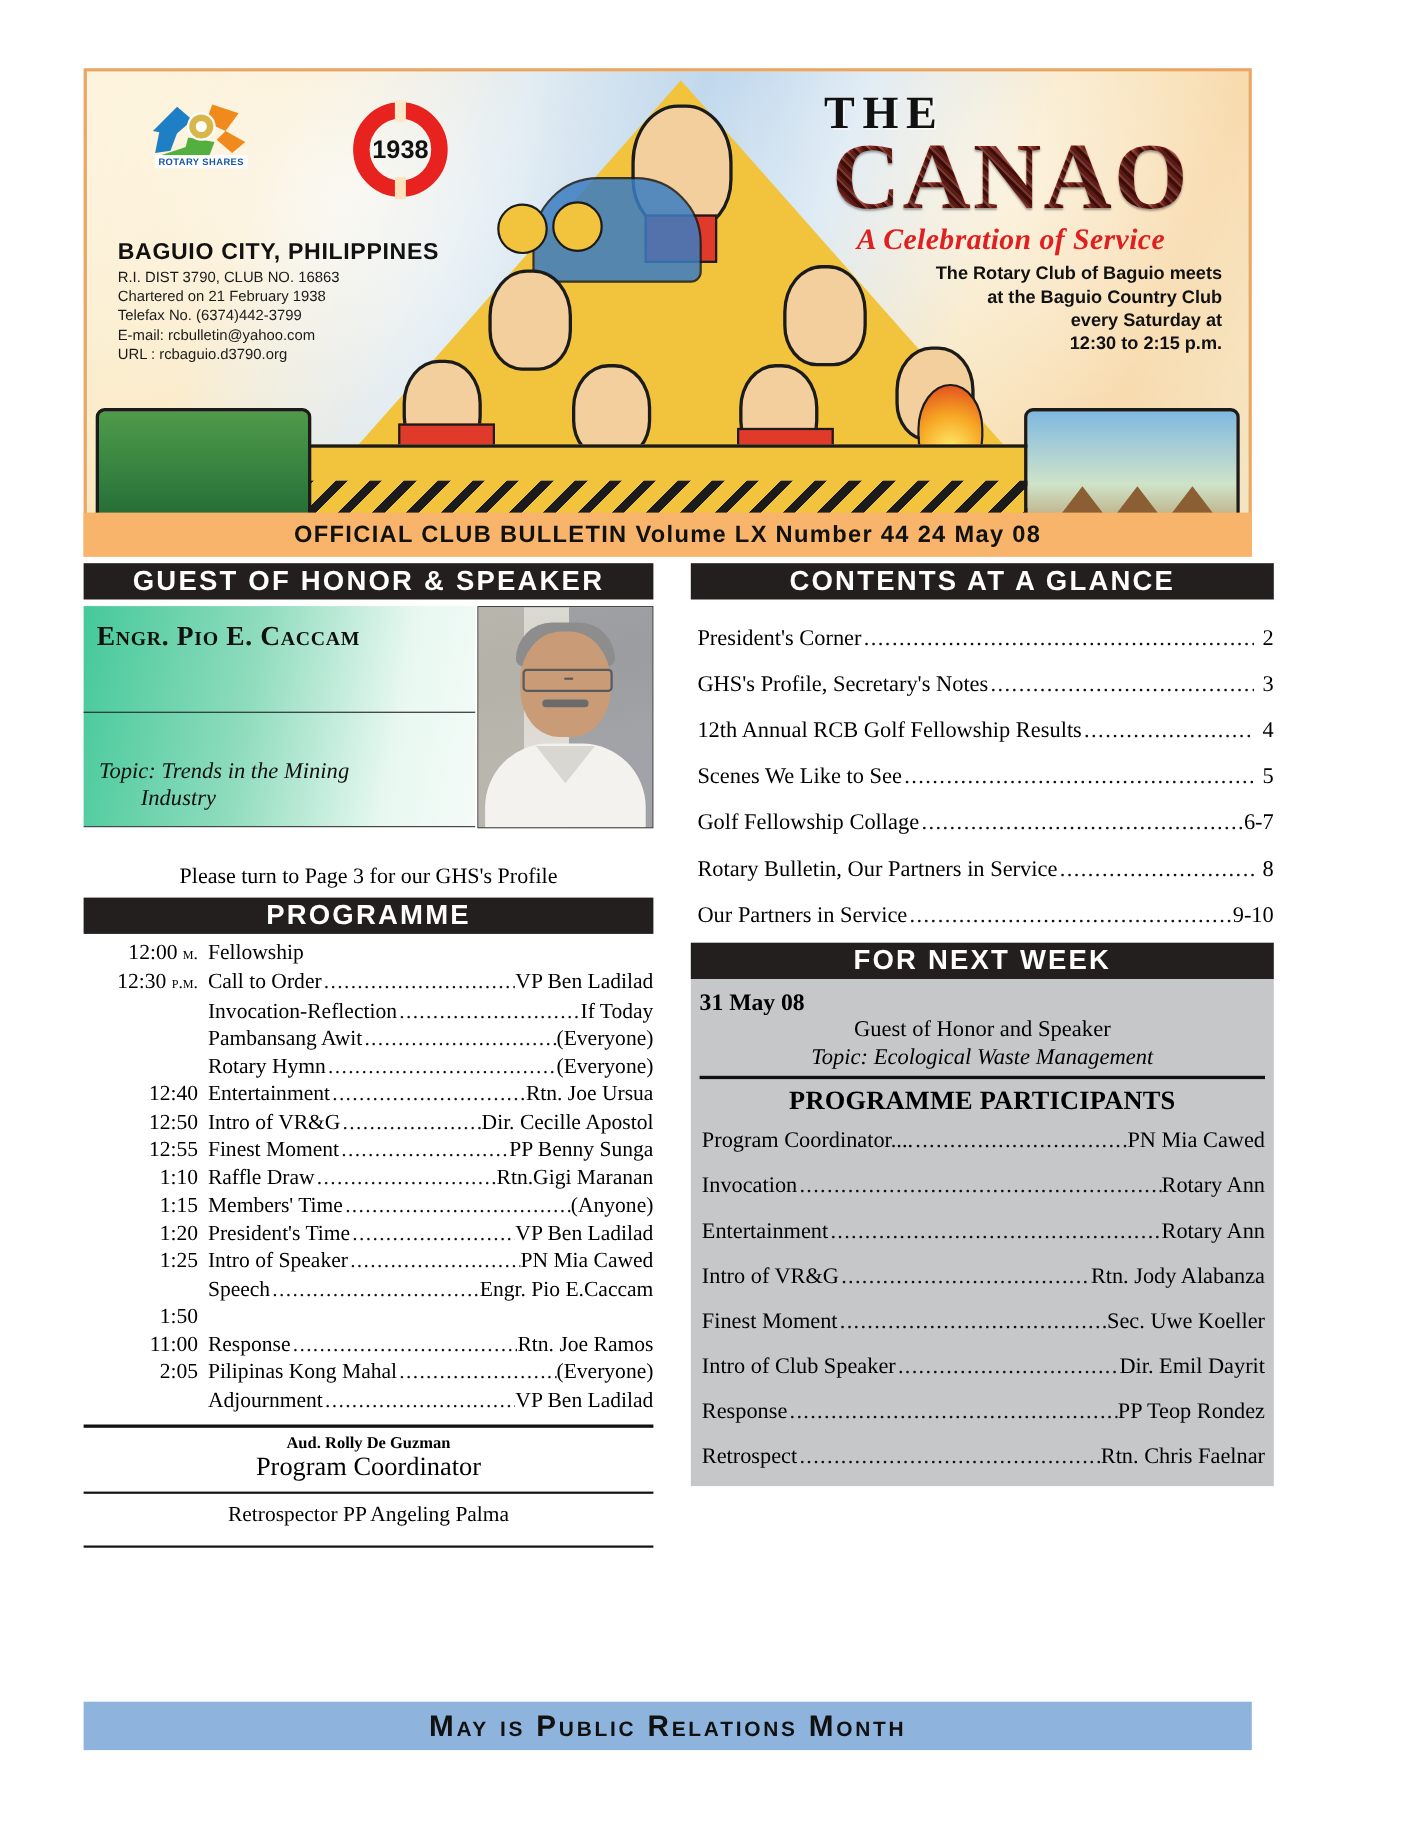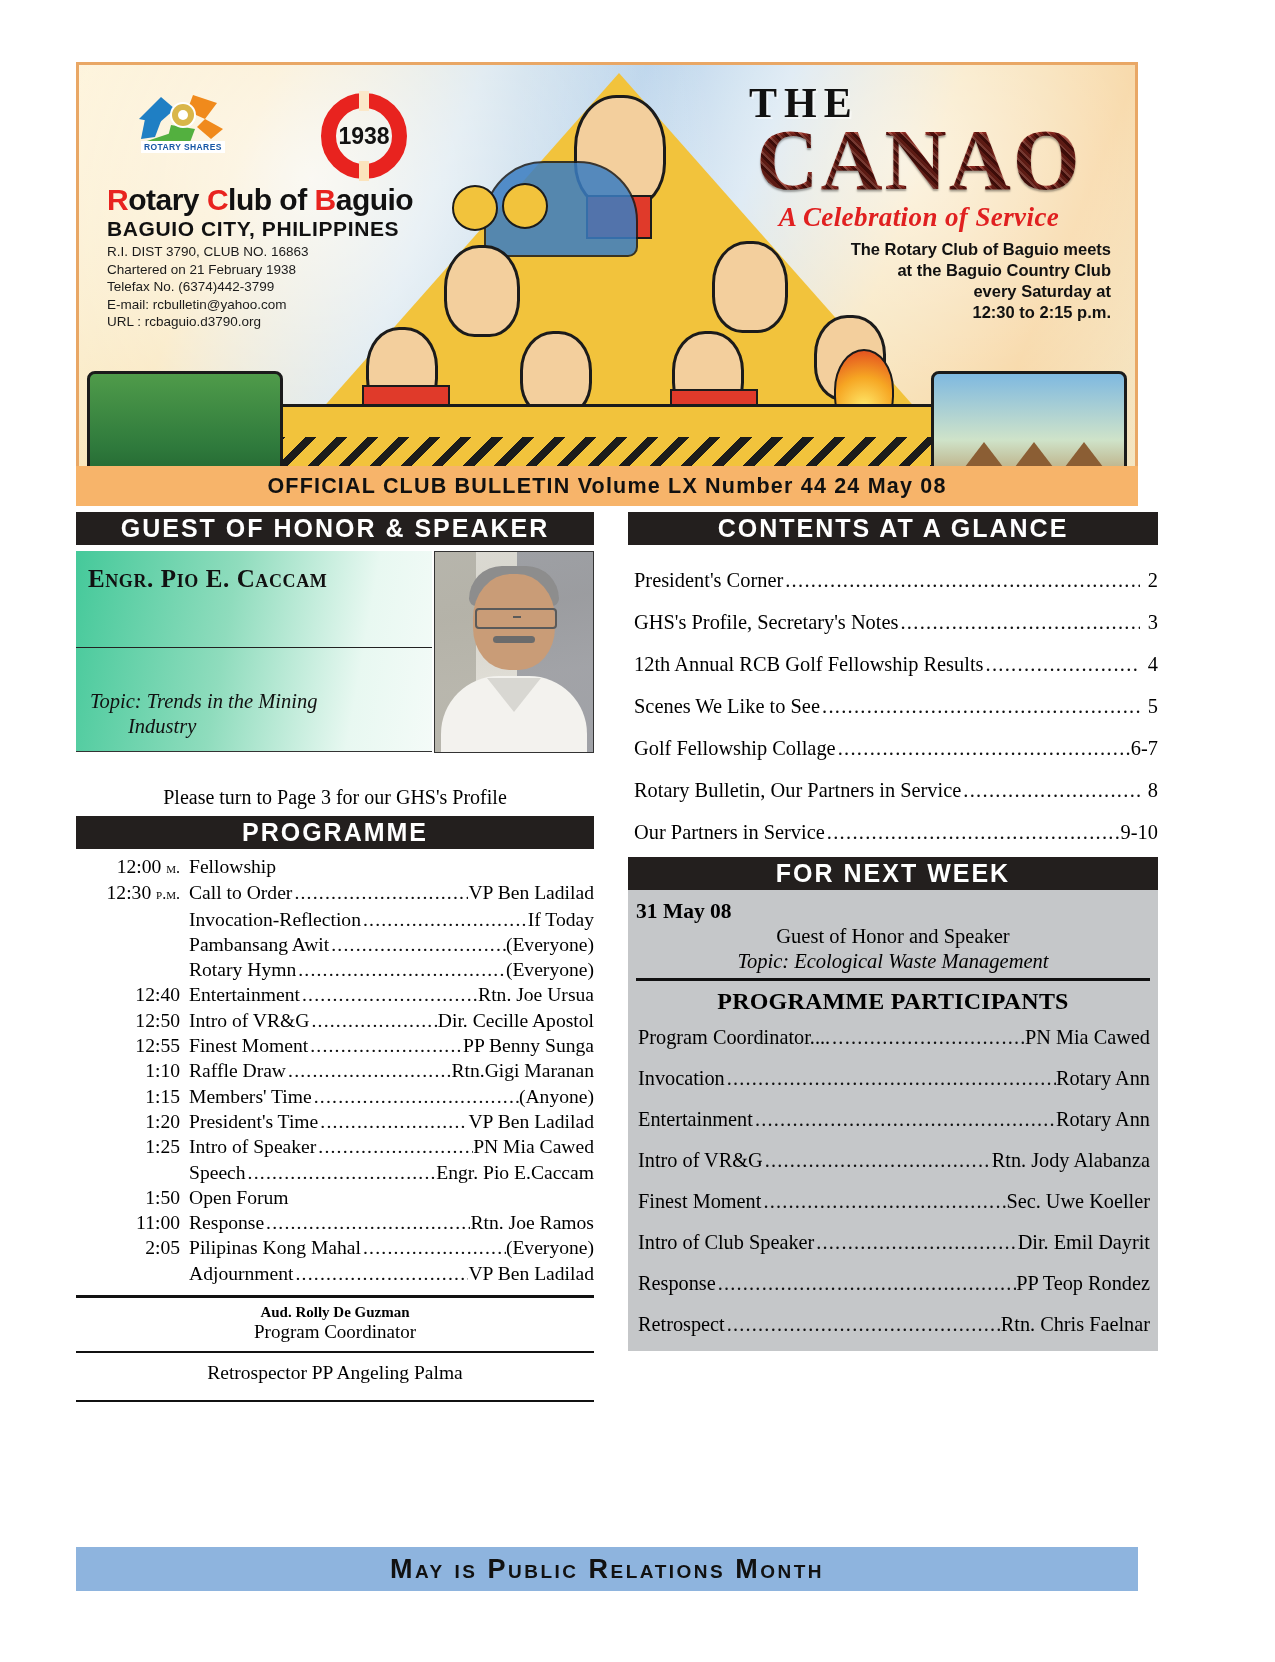--- a/index.html
+++ b/index.html
@@ -126,21 +126,21 @@
   .prow{display:flex;white-space:nowrap;}
   .ptime{width:104px;flex:0 0 104px;text-align:right;padding-right:9px;}
   .ptime .sm{font-variant:small-caps;font-size:16px;}
   .pbody{flex:1;display:flex;align-items:baseline;overflow:hidden;}
   .pname{flex:0 0 auto;}
   .pdots{flex:1 1 auto;overflow:hidden;white-space:nowrap;letter-spacing:1.2px;
          padding:0 2px;color:#111;}
   .pwho{flex:0 0 auto;text-align:right;}
   .rule-hv{border-top:3px solid #111;margin:9px 0 0 0;}
   .aud{text-align:center;font-weight:bold;font-size:15px;margin-top:6px;}
-  .aud-sub{text-align:center;font-size:19px;}
+  .aud-sub{text-align:center;font-size:24px;}
   .rule-th{border-top:2px solid #111;margin:8px 0 0 0;}
   .retro{text-align:center;font-size:19.5px;margin-top:9px;}
   .rule-bt{border-top:2.5px solid #111;margin-top:16px;}
 
   
   .col-r{position:absolute;left:628px;top:512px;width:530px;}
   .hdr-cag{height:33px;line-height:33px;font-size:25px;}
   .toc{margin-top:14px;font-size:20.4px;}
   .toc .prow{padding:9.5px 0 9.5px 6px;}
   .toc .pdots{letter-spacing:1.3px;}
@@ -213,23 +213,20 @@
       <div class="rs-txt">ROTARY SHARES</div>
     </div>
 
     <div class="ring1938">
       <div class="ring"></div>
       <div class="cut-t"></div>
       <div class="cut-b"></div>
       <div class="yr">1938</div>
     </div>
 
-    <div class="club-name">
-      <span class="r">R</span><span>otary </span><span class="r">C</span><span>lub of </span><span class="r">B</span><span>aguio</span>
-    </div>
     <div class="club-city">BAGUIO CITY, PHILIPPINES</div>
     <div class="club-meta">
       <div>R.I. DIST 3790, CLUB NO. 16863</div>
       <div>Chartered on 21 February 1938</div>
       <div>Telefax No. (6374)442-3799</div>
       <div>E-mail: rcbulletin@yahoo.com</div>
       <div>URL : rcbaguio.d3790.org</div>
     </div>
 
     <div class="canao-wrap">
@@ -374,23 +371,20 @@
         <div class="prow">
           <div class="ptime"></div>
           <div class="pbody">
             <span class="pname">Speech</span>
             <span class="pdots">............................................................</span>
             <span class="pwho">Engr. Pio E.Caccam</span>
           </div>
         </div>
         <div class="prow">
           <div class="ptime">1:50</div>
-          <div class="pbody">
-            <span class="pname">Open Forum</span>
-          </div>
         </div>
         <div class="prow">
           <div class="ptime">11:00</div>
           <div class="pbody">
             <span class="pname">Response</span>
             <span class="pdots">............................................................</span>
             <span class="pwho">Rtn. Joe Ramos</span>
           </div>
         </div>
         <div class="prow">

